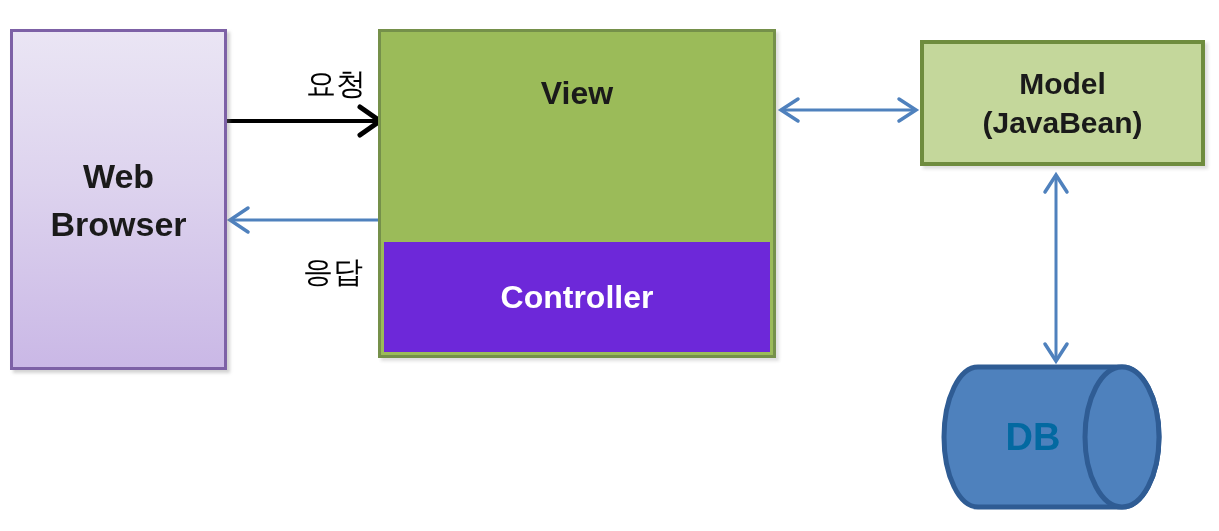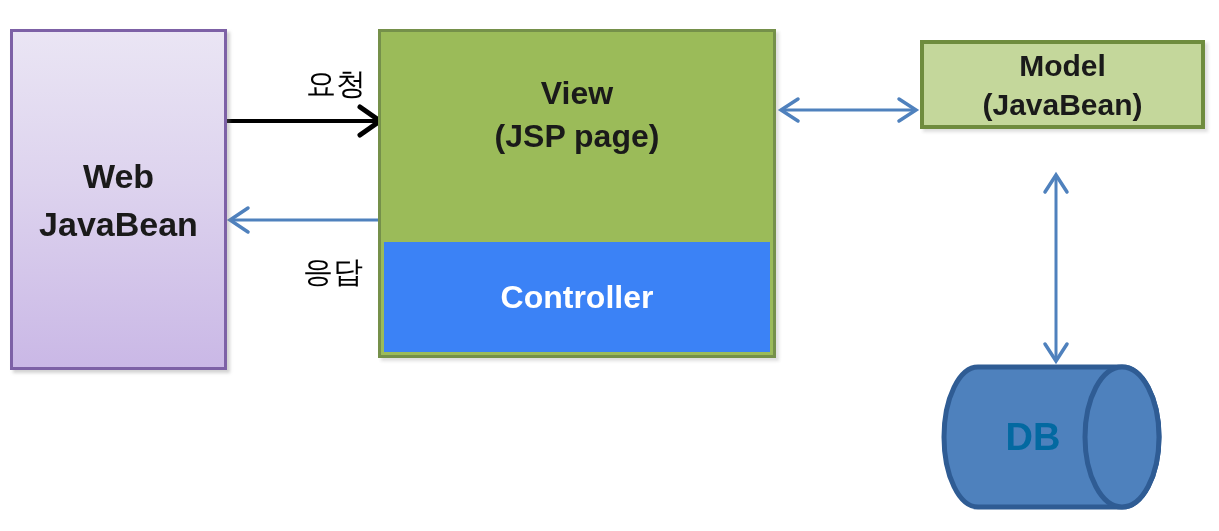--- a/index.html
+++ b/index.html
@@ -38,31 +38,31 @@
     border: 3px solid #75904a;
     box-shadow: 3px 3px 3px rgba(150,150,150,0.3);
     justify-content: flex-start;
     padding-top: 40px;
     font-size: 32px;
     line-height: 43px;
   }
   .controller-box {
     position: absolute;
     left: 3px; right: 3px; bottom: 3px; height: 110px;
-    background: #3b82f6;
+    background: #6d28d9;
     display: flex;
     align-items: center;
     justify-content: center;
     color: #ffffff;
     font-size: 32px;
     font-weight: bold;
   }
   
   .model-box {
-    left: 920px; top: 40px; width: 285px; height: 89px;
+    left: 920px; top: 40px; width: 285px; height: 126px;
     background: #c4d79b;
     border: 4px solid #6f8c3e;
     box-shadow: 3px 3px 3px rgba(150,150,150,0.3);
     font-size: 30px;
     line-height: 39px;
   }
   
   .arrow-label {
     position: absolute;
     color: #000000;
@@ -118,26 +118,25 @@
     </g>
 
     <g>
       <path d="M 978 367 L 1122 367 A 37 70 0 0 1 1122 507 L 978 507 A 34 70 0 0 1 978 367 Z" fill="#4e81bd" stroke="#2f5c94" stroke-width="5" stroke-linejoin="round"></path>
       <ellipse cx="1122" cy="437" rx="37" ry="70" fill="#4e81bd" stroke="#2f5c94" stroke-width="5"></ellipse>
     </g>
   </svg>
 
   <div class="node web-browser">
     <span>Web</span>
-    <span>JavaBean</span>
+    <span>Browser</span>
   </div>
 
   <div class="node view-box">
     <span>View</span>
-    <span>(JSP page)</span>
     <div class="controller-box">
       <span>Controller</span>
     </div>
   </div>
 
   <div class="node model-box">
     <span>Model</span>
     <span>(JavaBean)</span>
   </div>
 

